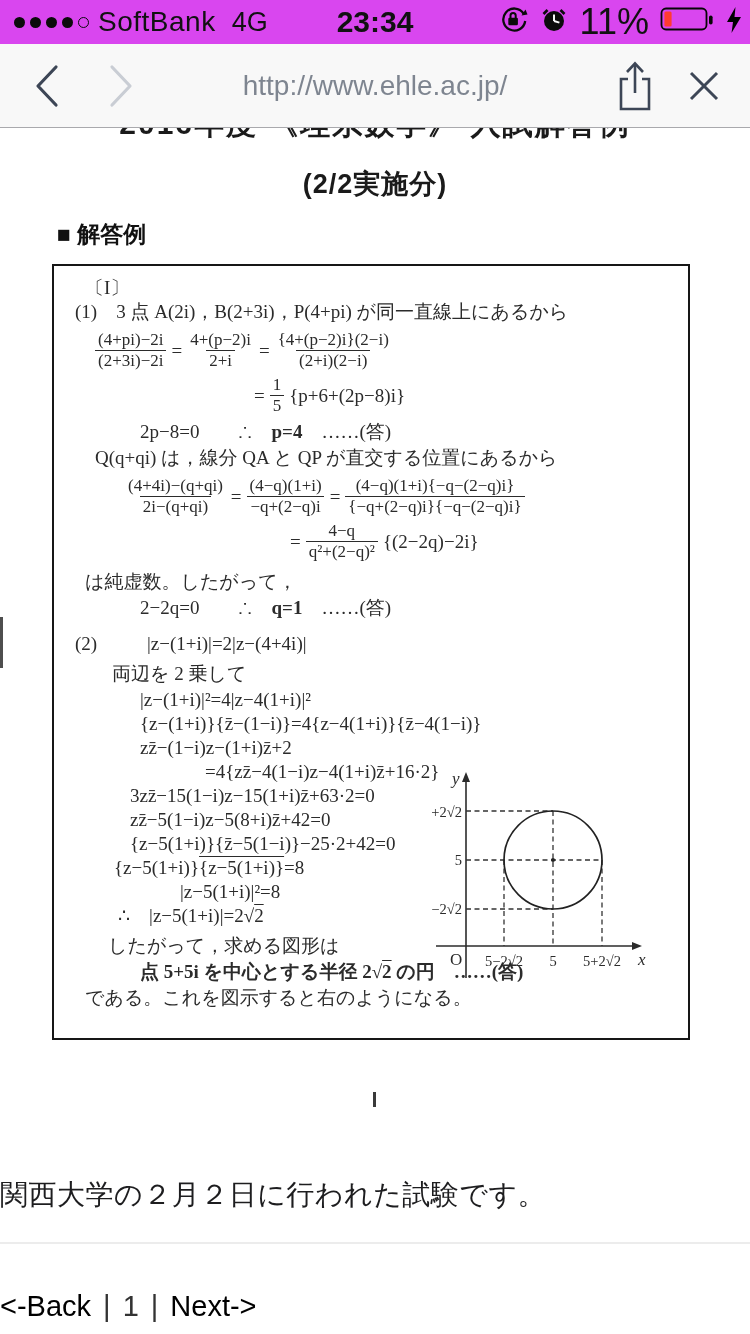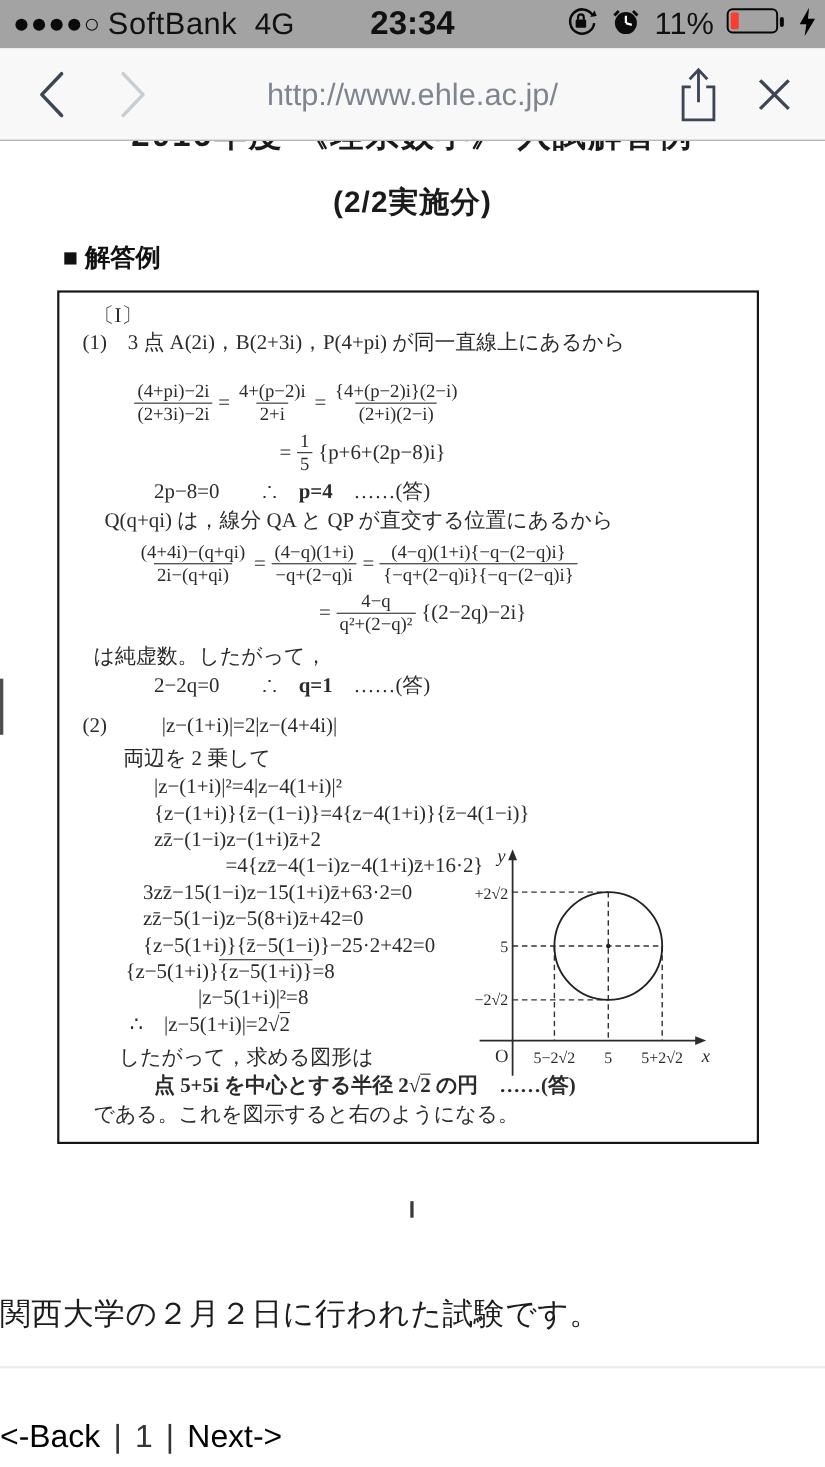--- a/index.html
+++ b/index.html
@@ -1,29 +1,29 @@
 <!DOCTYPE html>
 <html><head>
 <meta charset="utf-8">
 <style>
   html,body{margin:0;padding:0}
   body{width:750px;height:1334px;position:relative;background:#fff;overflow:hidden;
        font-family:"Liberation Sans","DejaVu Sans",sans-serif;color:#111}
 
   
-  .statusbar{position:absolute;top:0;left:0;right:0;height:44px;background:#a3a3a3;
+  .statusbar{position:absolute;top:0;left:0;right:0;height:44px;background:#d946ef;
              display:flex;align-items:center;padding:0 8px;box-sizing:border-box;z-index:5}
   .dots{display:flex;gap:5px;margin:0 9px 0 6px;align-items:center}
   .dot{width:11px;height:11px;border-radius:50%;background:#0b0b0b}
   .dot.empty{background:transparent;border:1.5px solid #0b0b0b;box-sizing:border-box}
   .carrier{font-size:28px;letter-spacing:.5px}
   .network{font-size:27px;margin-left:16px}
   .sb-time{position:absolute;left:0;right:0;text-align:center;font-size:30px;font-weight:600;z-index:1}
   .sb-right{margin-left:auto;display:flex;align-items:center;gap:11px;z-index:2}
-  .battery-pct{font-size:28px}
+  .battery-pct{font-size:36px}
 
   
   .navbar{position:absolute;top:44px;left:0;right:0;height:84px;background:#f8f8f8;
           border-bottom:1px solid #a9a9ad;box-sizing:border-box;z-index:5}
   .nav-btn{position:absolute;top:0;height:100%;display:flex;align-items:center;justify-content:center}
   .btn-back{left:22px;width:50px}
   .btn-fwd{left:96px;width:50px}
   .btn-share{right:88px;width:54px}
   .btn-close{right:18px;width:56px}
   .url{position:absolute;left:160px;right:160px;top:0;height:100%;display:flex;align-items:center;
@@ -140,21 +140,21 @@
 </div>
 
 <div class="subtitle">(2/2実施分)</div>
 
 <div class="heading">■ 解答例</div>
 
 <div class="box">
   <div>
       <div class="m-line" style="padding-left: 31px;"><span>〔I〕</span></div>
       <div class="m-line" style="padding-left: 21px;"><span>(1)　3 点 A(2i)，B(2+3i)，P(4+pi) が同一直線上にあるから</span></div>
-      <div class="m-line" style="padding-left: 63px; margin-top: 20px;"><span class="frac"><span class="num">(4+pi)−2i</span><span class="den">(2+3i)−2i</span></span><span>=</span><span class="frac"><span class="num">4+(p−2)i</span><span class="den">2+i</span></span><span>=</span><span class="frac"><span class="num">{4+(p−2)i}(2−i)</span><span class="den">(2+i)(2−i)</span></span></div>
+      <div class="m-line" style="padding-left: 36px; margin-top: 4px;"><span class="frac"><span class="num">(4+pi)−2i</span><span class="den">(2+3i)−2i</span></span><span>=</span><span class="frac"><span class="num">4+(p−2)i</span><span class="den">2+i</span></span><span>=</span><span class="frac"><span class="num">{4+(p−2)i}(2−i)</span><span class="den">(2+i)(2−i)</span></span></div>
       <div class="m-line" style="padding-left: 200px;"><span>=</span><span class="frac"><span class="num">1</span><span class="den">5</span></span><span>{p+6+(2p−8)i}</span></div>
       <div class="m-line" style="padding-left: 86px; margin-top: 2px;"><span>2p−8=0　　∴　</span><span class="b">p=4</span><span>　……(答)</span></div>
       <div class="m-line" style="padding-left: 41px; margin-top: 2px;"><span>Q(q+qi) は，線分 QA と QP が直交する位置にあるから</span></div>
       <div class="m-line" style="padding-left: 66px; margin-top: 4px;"><span class="frac"><span class="num">(4+4i)−(q+qi)</span><span class="den">2i−(q+qi)</span></span><span>=</span><span class="frac"><span class="num">(4−q)(1+i)</span><span class="den">−q+(2−q)i</span></span><span>=</span><span class="frac"><span class="num">(4−q)(1+i){−q−(2−q)i}</span><span class="den">{−q+(2−q)i}{−q−(2−q)i}</span></span></div>
       <div class="m-line" style="padding-left: 236px;"><span>=</span><span class="frac"><span class="num">4−q</span><span class="den">q²+(2−q)²</span></span><span>{(2−2q)−2i}</span></div>
       <div class="m-line" style="padding-left: 31px; margin-top: 6px;"><span>は純虚数。したがって，</span></div>
       <div class="m-line" style="padding-left: 86px; margin-top: 2px;"><span>2−2q=0　　∴　</span><span class="b">q=1</span><span>　……(答)</span></div>
       <div class="m-line" style="padding-left: 21px; margin-top: 12px;"><span style="display: inline-block; min-width: 72px;">(2)</span><span>|z−(1+i)|=2|z−(4+4i)|</span></div>
       <div class="m-line" style="padding-left: 58px; margin-top: 6px;"><span>両辺を 2 乗して</span></div>
       <div class="m-line" style="padding-left: 86px; margin-top: 2px;"><span>|z−(1+i)|²=4|z−4(1+i)|²</span></div>

